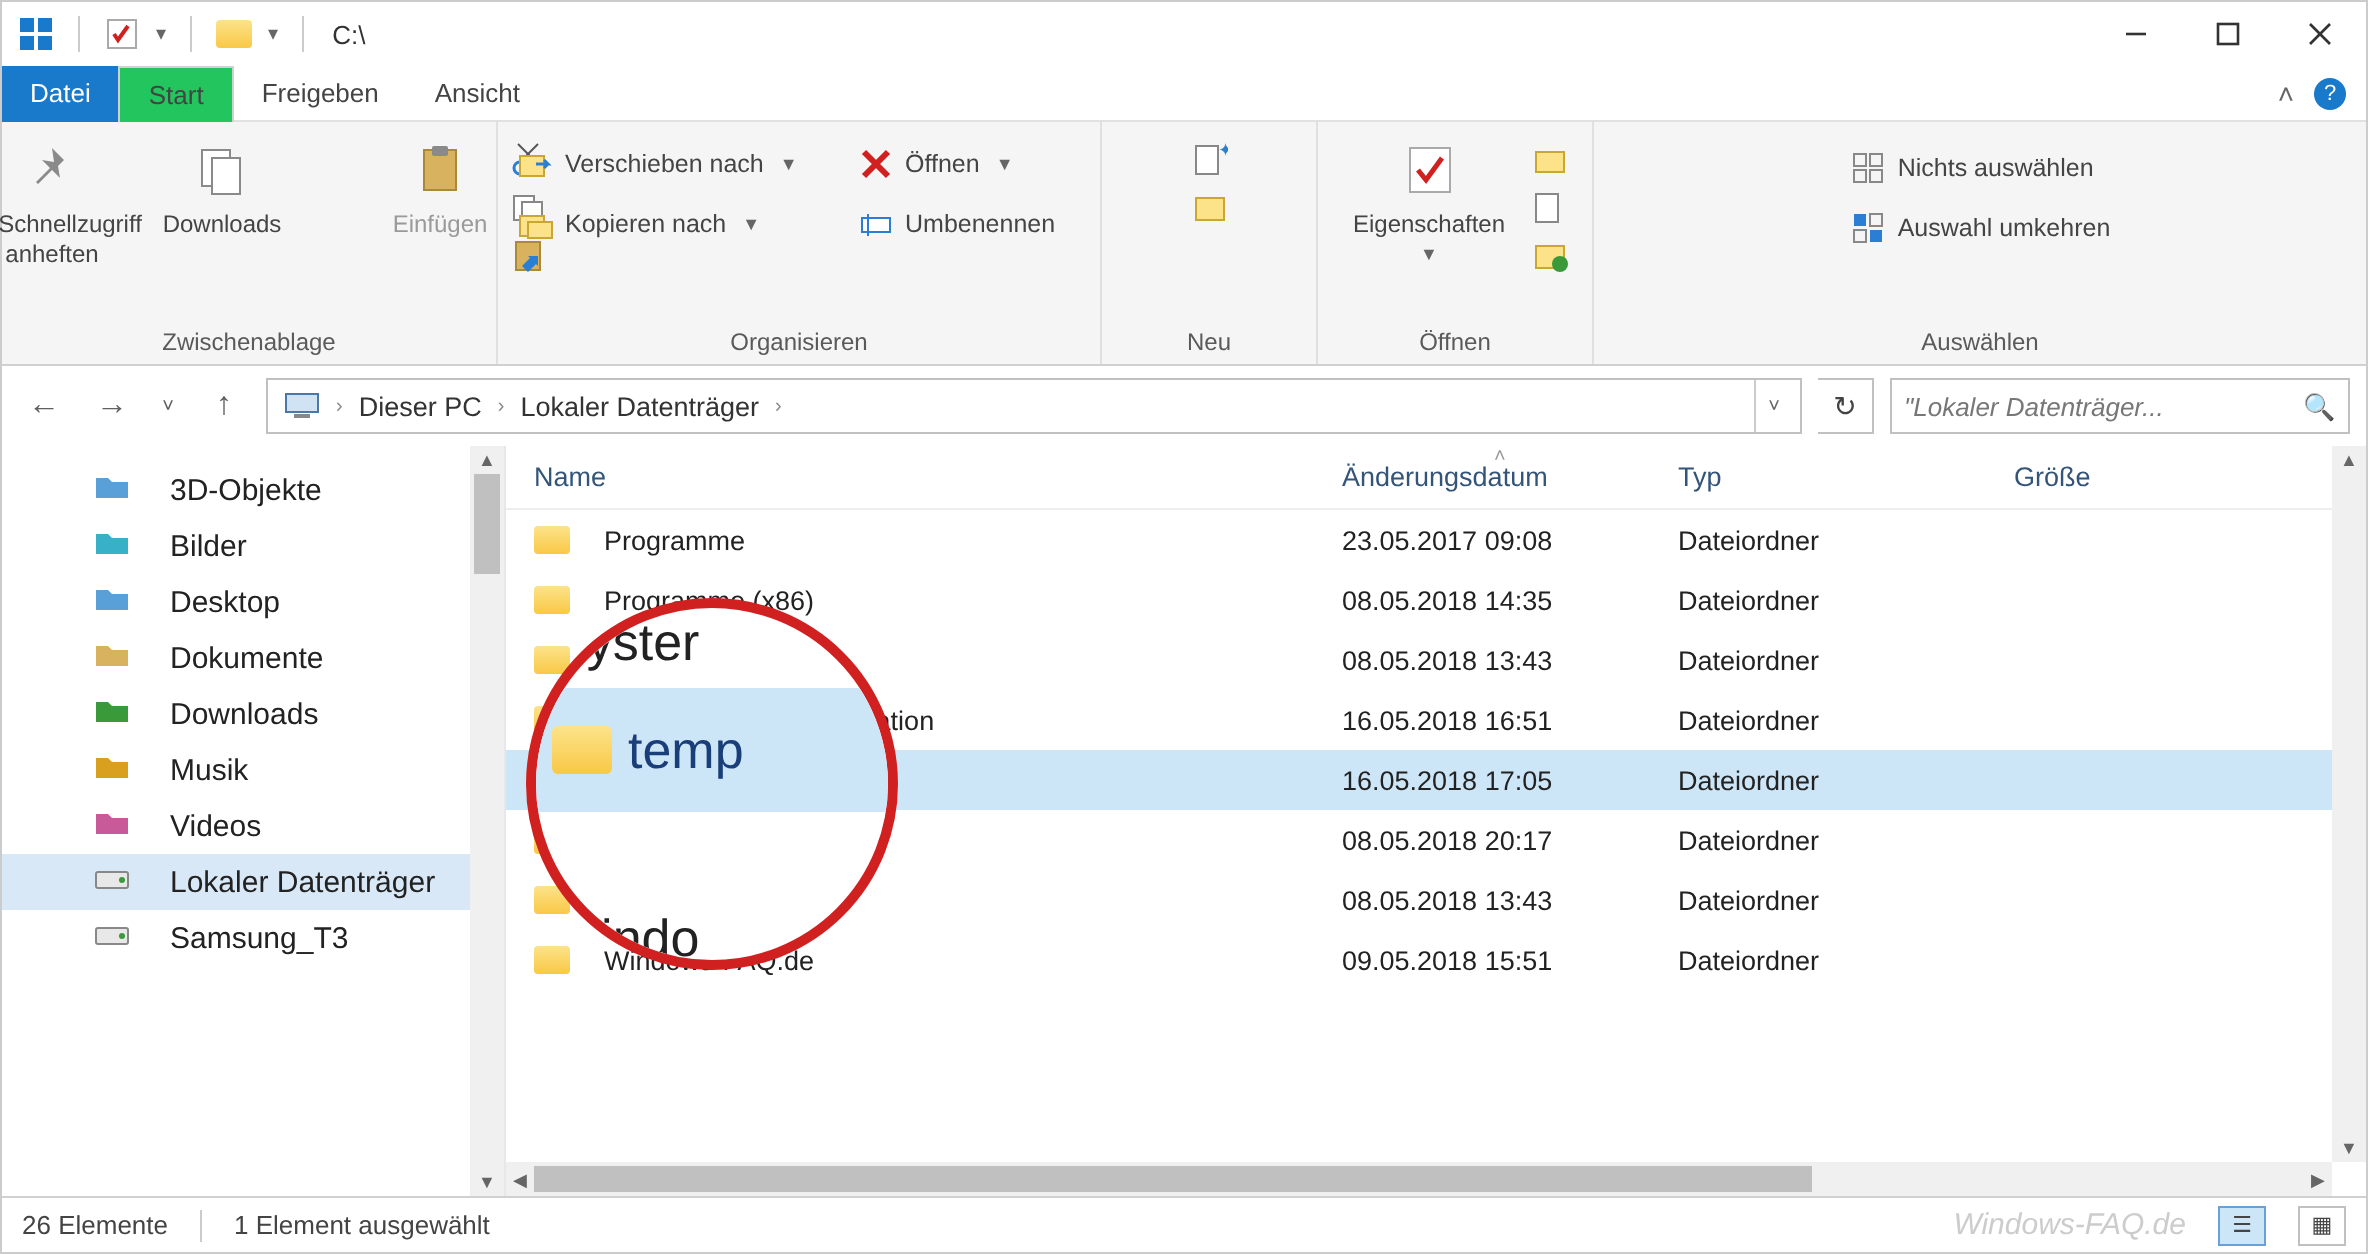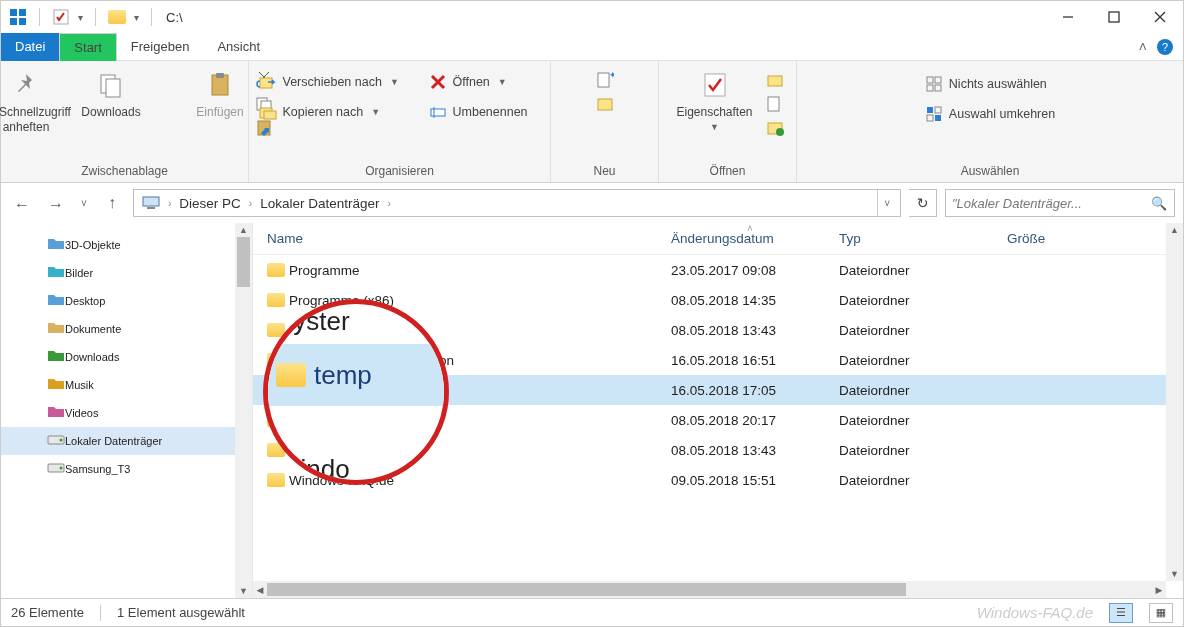--- a/index.html
+++ b/index.html
@@ -55,37 +55,37 @@
 .searchbox { width: 230px; height: 28px; border: 1px solid #c0c0c0; display: flex; align-items: center; padding: 0 6px; font-size: 13px; color: #777; }
 .searchbox .stext { flex: 1; font-style: italic; white-space: nowrap; overflow: hidden; text-overflow: ellipsis; }
 .searchbox .sicon { font-size: 13px; color: #555; }
 
 
 .content { flex: 1; display: flex; min-height: 0; }
 .navpane { width: 252px; border-right: 1px solid #e8e8e8; padding: 8px 0; overflow: hidden; position: relative; }
 .navpane .scroll { position: absolute; right: 0; top: 0; bottom: 0; width: 17px; background: #f0f0f0; }
 .navpane .scroll .thumb { position: absolute; left: 2px; right: 2px; top: 14px; height: 50px; background: #c0c0c0; }
 .navpane .scroll .arrow { position: absolute; left: 0; right: 0; height: 14px; display: flex; align-items: center; justify-content: center; font-size: 9px; color: #666; }
-.navitem { display: flex; align-items: center; gap: 0; padding: 4px 10px 4px 46px; font-size: 11px; color: #222; height: 28px; text-align: center; }
+.navitem { display: flex; align-items: center; gap: 20px; padding: 4px 10px 4px 46px; font-size: 15px; color: #222; height: 28px; text-align: center; }
 .navitem.selected { background: #d9e8f6; }
 .navitem .nicon { width: 18px; height: 18px; flex-shrink: 0; }
 
 .listpane { flex: 1; display: flex; flex-direction: column; position: relative; overflow: hidden; }
 .colheaders { height: 32px; display: flex; align-items: center; font-size: 13.5px; color: #33557a; border-bottom: 1px solid #eee; }
 .colheaders .ch { padding-left: 14px; }
 .colheaders .ch.name { width: 404px; }
 .colheaders .ch.date { width: 168px; }
 .colheaders .ch.type { width: 168px; }
 .colheaders .ch.size { width: 100px; }
 .sortind { position: absolute; left: 494px; top: 0; font-size: 10px; color: #999; }
 .filerows { flex: 1; overflow: hidden; position: relative; }
 .row { height: 30px; display: flex; align-items: center; font-size: 13.5px; color: #222; }
 .row.selected { background: #cde6f7; }
 .row .cell { padding-left: 14px; white-space: nowrap; overflow: hidden; }
-.row .cell.name { width: 404px; display: flex; align-items: center; gap: 4px; }
+.row .cell.name { width: 404px; display: flex; align-items: center; gap: 17px; }
 .row .cell.date { width: 168px; }
 .row .cell.type { width: 168px; }
 .row .cell.size { width: 100px; }
 .row .ficon { width: 18px; height: 14px; background: linear-gradient(#fce38a,#f9c846); border-radius: 2px; flex-shrink: 0; }
 .listpane .vscroll { position: absolute; right: 0; top: 0; bottom: 17px; width: 17px; background: #f0f0f0; }
 .listpane .vscroll .arrow { position: absolute; left: 0; right: 0; height: 14px; background: #f0f0f0; display: flex; align-items: center; justify-content: center; font-size: 9px; color: #666; }
 .listpane .hscroll { position: absolute; left: 0; right: 17px; bottom: 0; height: 17px; background: #f0f0f0; }
 .listpane .hscroll .arrow { position: absolute; top: 0; bottom: 0; width: 14px; display: flex; align-items: center; justify-content: center; font-size: 9px; color: #666; }
 .listpane .hscroll .thumb { position: absolute; left: 14px; top: 2px; bottom: 2px; width: 70%; background: #c0c0c0; }
 

